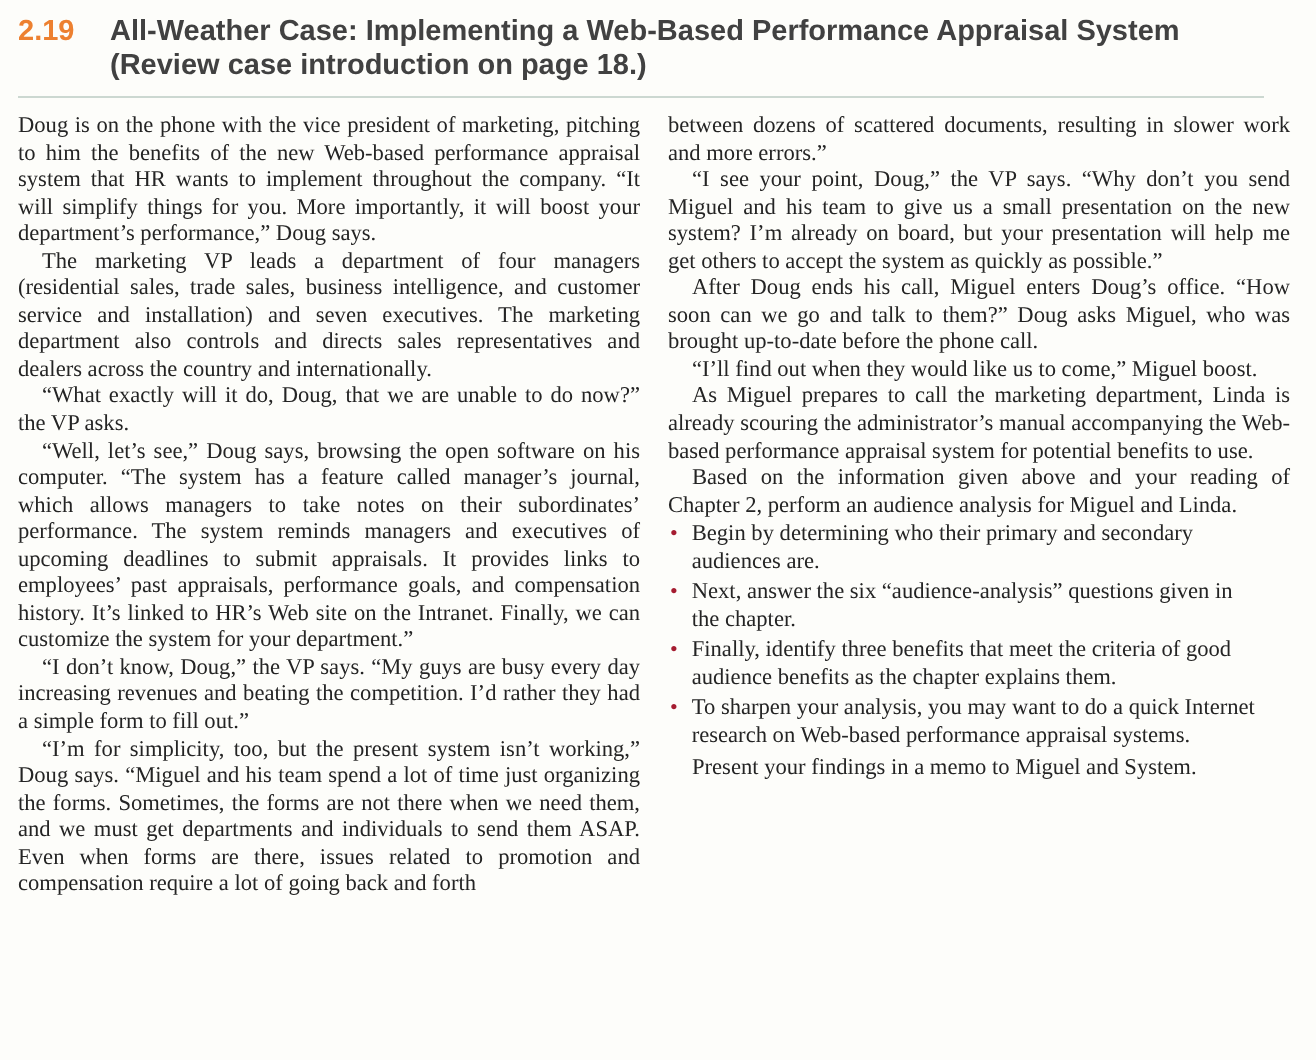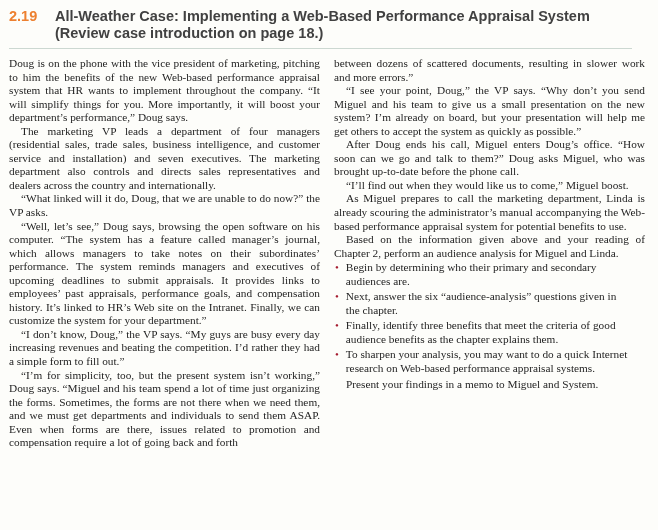--- a/index.html
+++ b/index.html
@@ -91,21 +91,21 @@
     </div>
   </div>
 
   <hr class="rule">
 
   <div class="columns">
 
     <div class="col">
       <p class="para">Doug is on the phone with the vice president of marketing, pitching to him the benefits of the new Web-based performance appraisal system that HR wants to implement throughout the company. “It will simplify things for you. More importantly, it will boost your department’s performance,” Doug says.</p>
       <p class="para indent">The marketing VP leads a department of four managers (residential sales, trade sales, business intelligence, and customer service and installation) and seven executives. The marketing department also controls and directs sales representatives and dealers across the country and internationally.</p>
-      <p class="para indent">“What linked will it do, Doug, that we are unable to do now?” the VP asks.</p>
+      <p class="para indent">“What exactly will it do, Doug, that we are unable to do now?” the VP asks.</p>
       <p class="para indent">“Well, let’s see,” Doug says, browsing the open software on his computer. “The system has a feature called manager’s journal, which allows managers to take notes on their subordinates’ performance. The system reminds managers and executives of upcoming deadlines to submit appraisals. It provides links to employees’ past appraisals, performance goals, and compensation history. It’s linked to HR’s Web site on the Intranet. Finally, we can customize the system for your department.”</p>
       <p class="para indent">“I don’t know, Doug,” the VP says. “My guys are busy every day increasing revenues and beating the competition. I’d rather they had a simple form to fill out.”</p>
       <p class="para indent">“I’m for simplicity, too, but the present system isn’t working,” Doug says. “Miguel and his team spend a lot of time just organizing the forms. Sometimes, the forms are not there when we need them, and we must get departments and individuals to send them ASAP. Even when forms are there, issues related to promotion and compensation require a lot of going back and forth</p>
     </div>
 
     <div class="col">
       <p class="para">between dozens of scattered documents, resulting in slower work and more errors.”</p>
       <p class="para indent">“I see your point, Doug,” the VP says. “Why don’t you send Miguel and his team to give us a small presentation on the new system? I’m already on board, but your presentation will help me get others to accept the system as quickly as possible.”</p>
       <p class="para indent">After Doug ends his call, Miguel enters Doug’s office. “How soon can we go and talk to them?” Doug asks Miguel, who was brought up-to-date before the phone call.</p>
       <p class="para indent">“I’ll find out when they would like us to come,” Miguel boost.</p>

